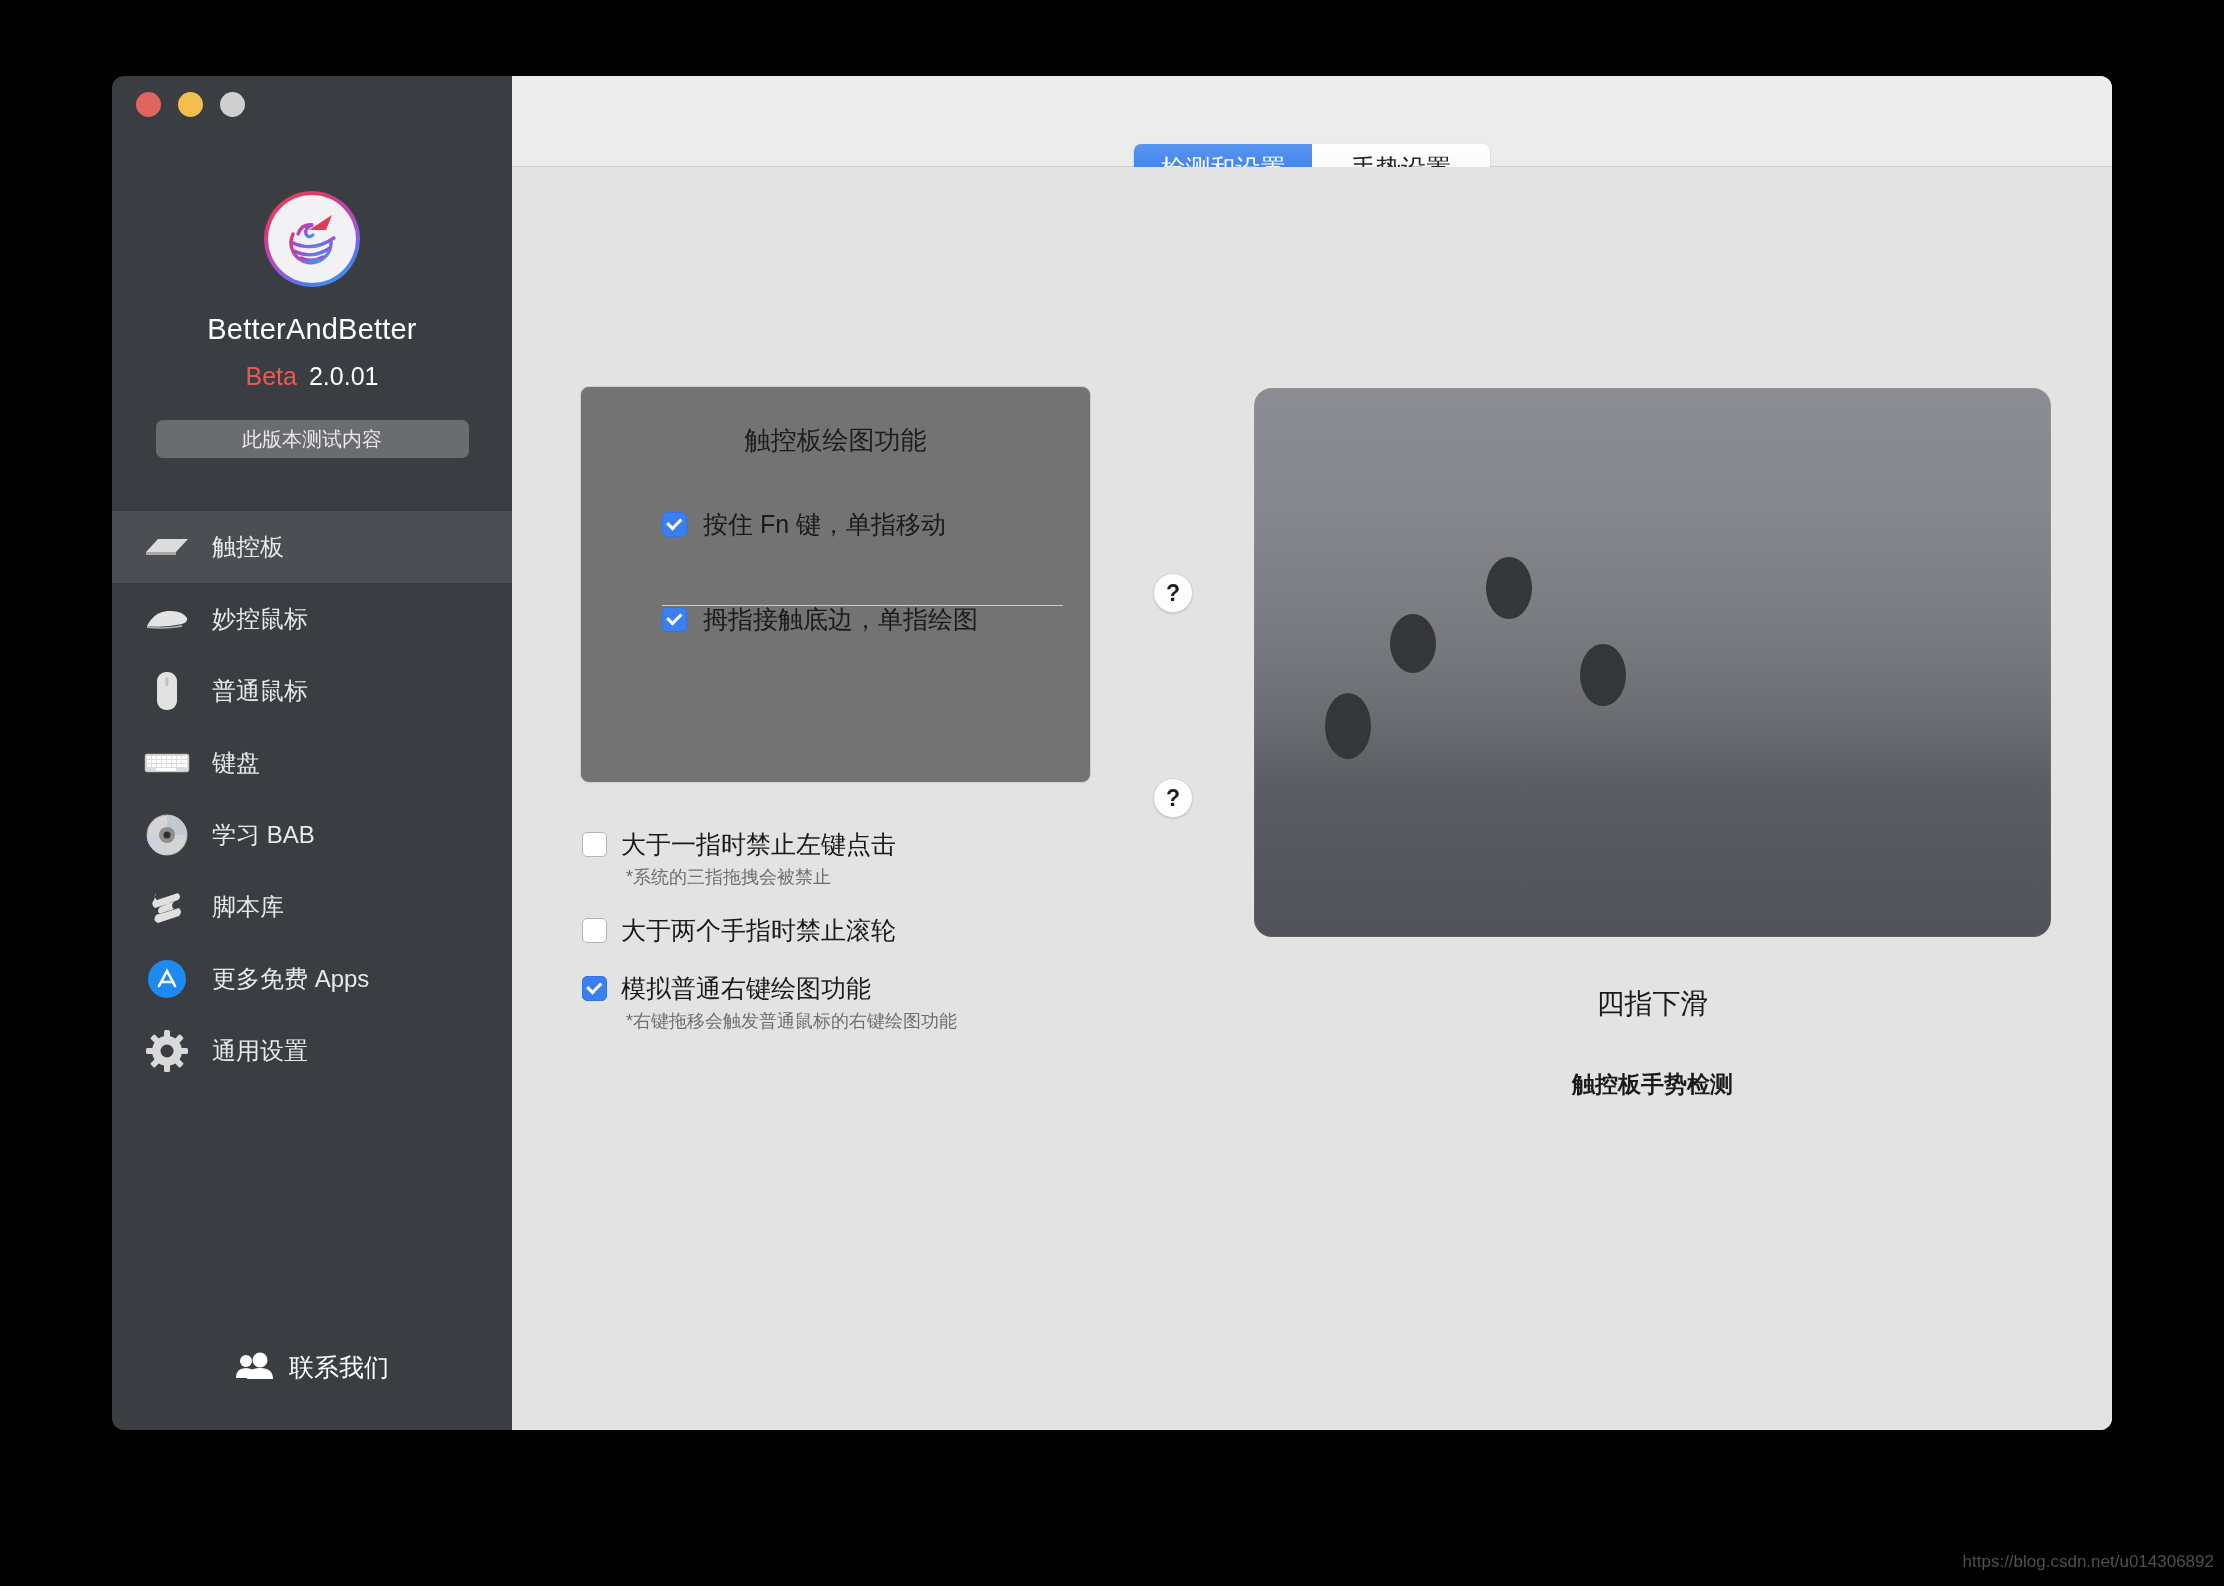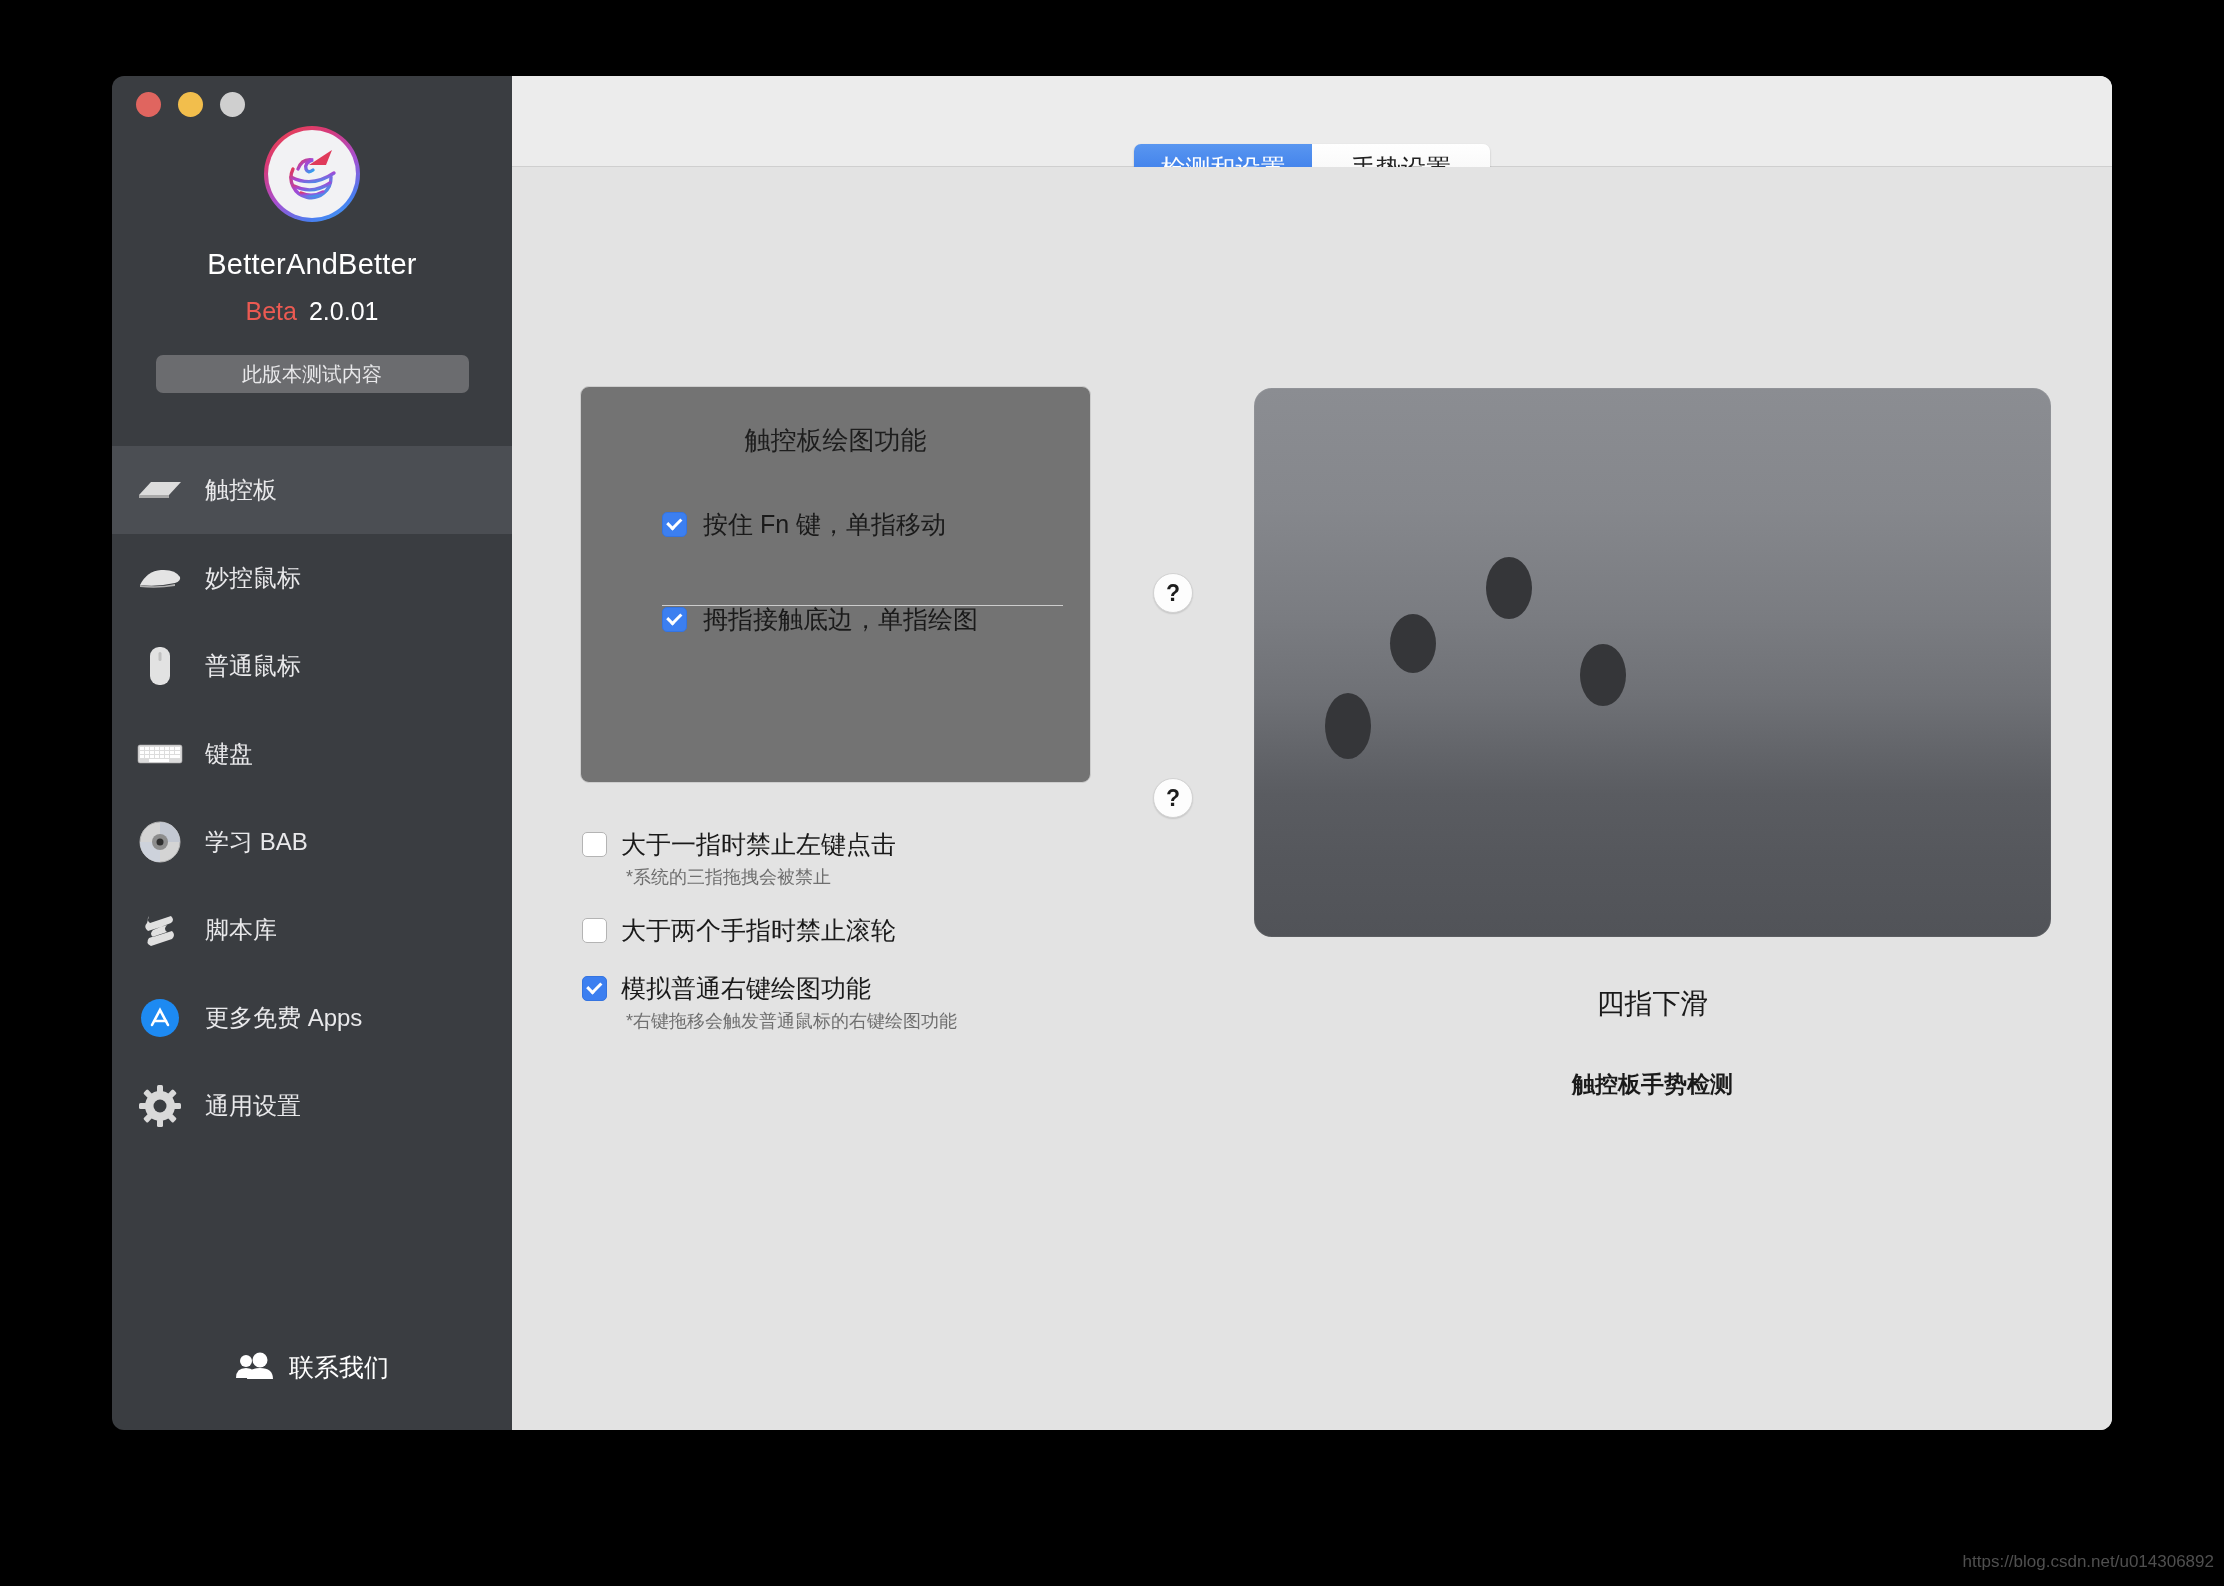--- a/index.html
+++ b/index.html
@@ -42,21 +42,21 @@
     top: 16px;
     display: flex;
     gap: 17px;
   }
   .tl-dot { width: 25px; height: 25px; border-radius: 50%; }
   .tl-red { background: #e0655f; }
   .tl-yellow { background: #f2be4c; }
   .tl-gray { background: #cfcfcf; }
 
   .brand-block {
-    padding-top: 50px;
+    padding-top: 115px;
     display: flex;
     flex-direction: column;
     align-items: center;
   }
 
   .app-logo {
     width: 96px;
     height: 96px;
     border-radius: 50%;
     background: linear-gradient(150deg, #ef4444 0%, #d63a7a 28%, #a94fd0 55%, #4a7df0 80%, #3ab0f5 100%);
@@ -102,24 +102,24 @@
     align-items: center;
     justify-content: center;
     border: none;
     cursor: default;
     font-family: inherit;
   }
 
   .nav-list { margin-top: 53px; }
 
   .nav-item {
-    height: 88px;
-    display: flex;
-    align-items: center;
-    padding-left: 24px;
+    height: 72px;
+    display: flex;
+    align-items: center;
+    padding-left: 31px;
     gap: 21px;
     cursor: default;
   }
   .nav-item.active { background: #4b4e53; }
   .nav-label {
     color: #e9e9eb;
     font-size: 24px;
   }
   .nav-icon {
     width: 48px;

